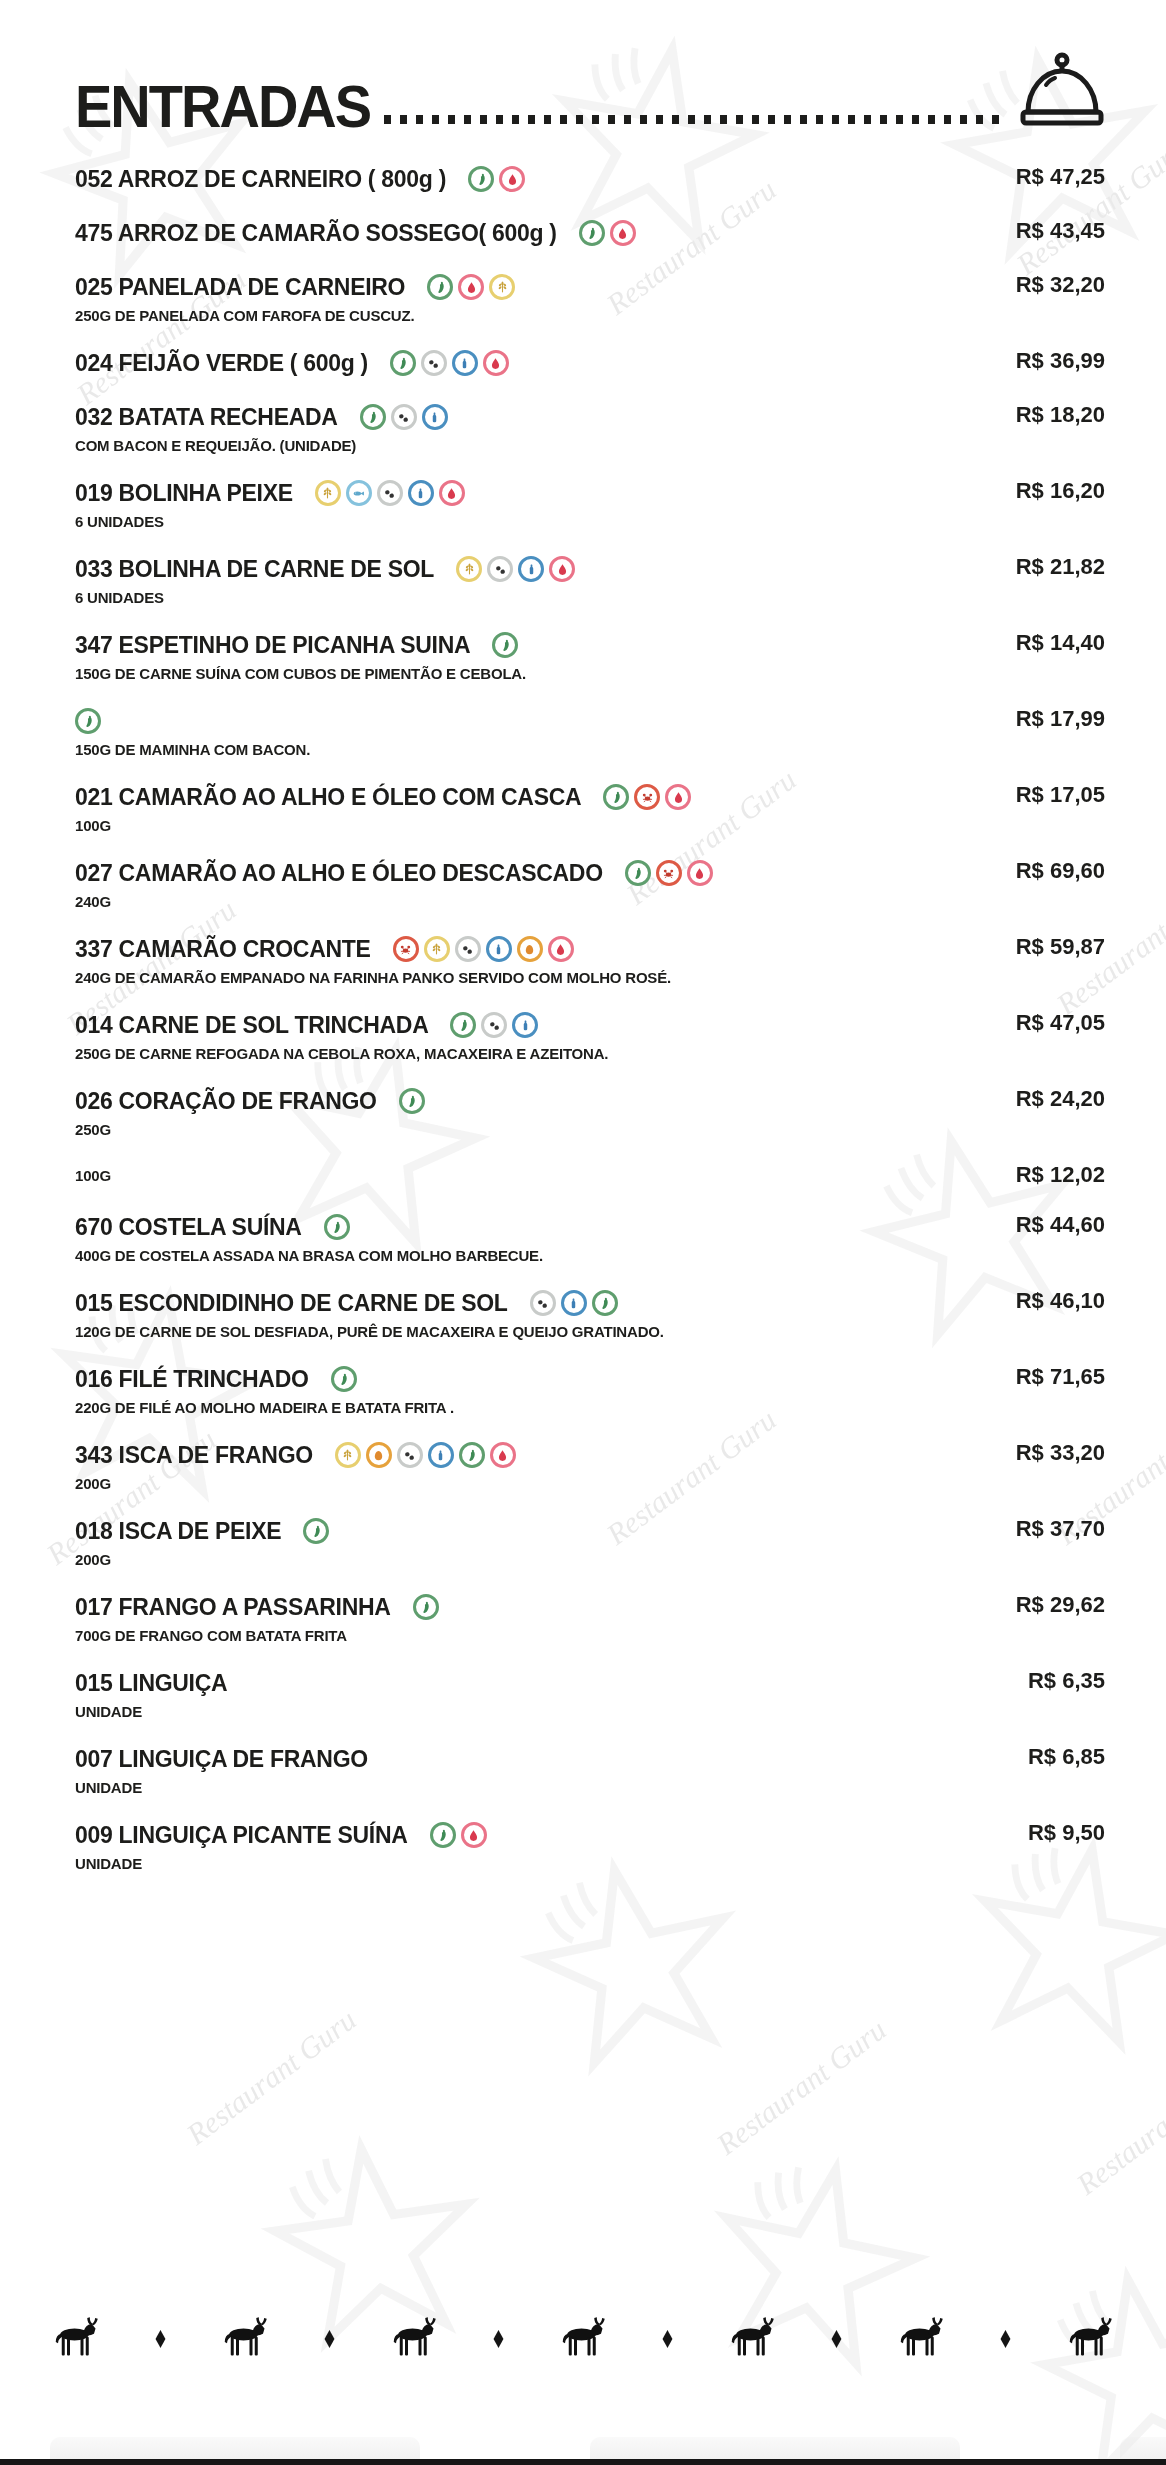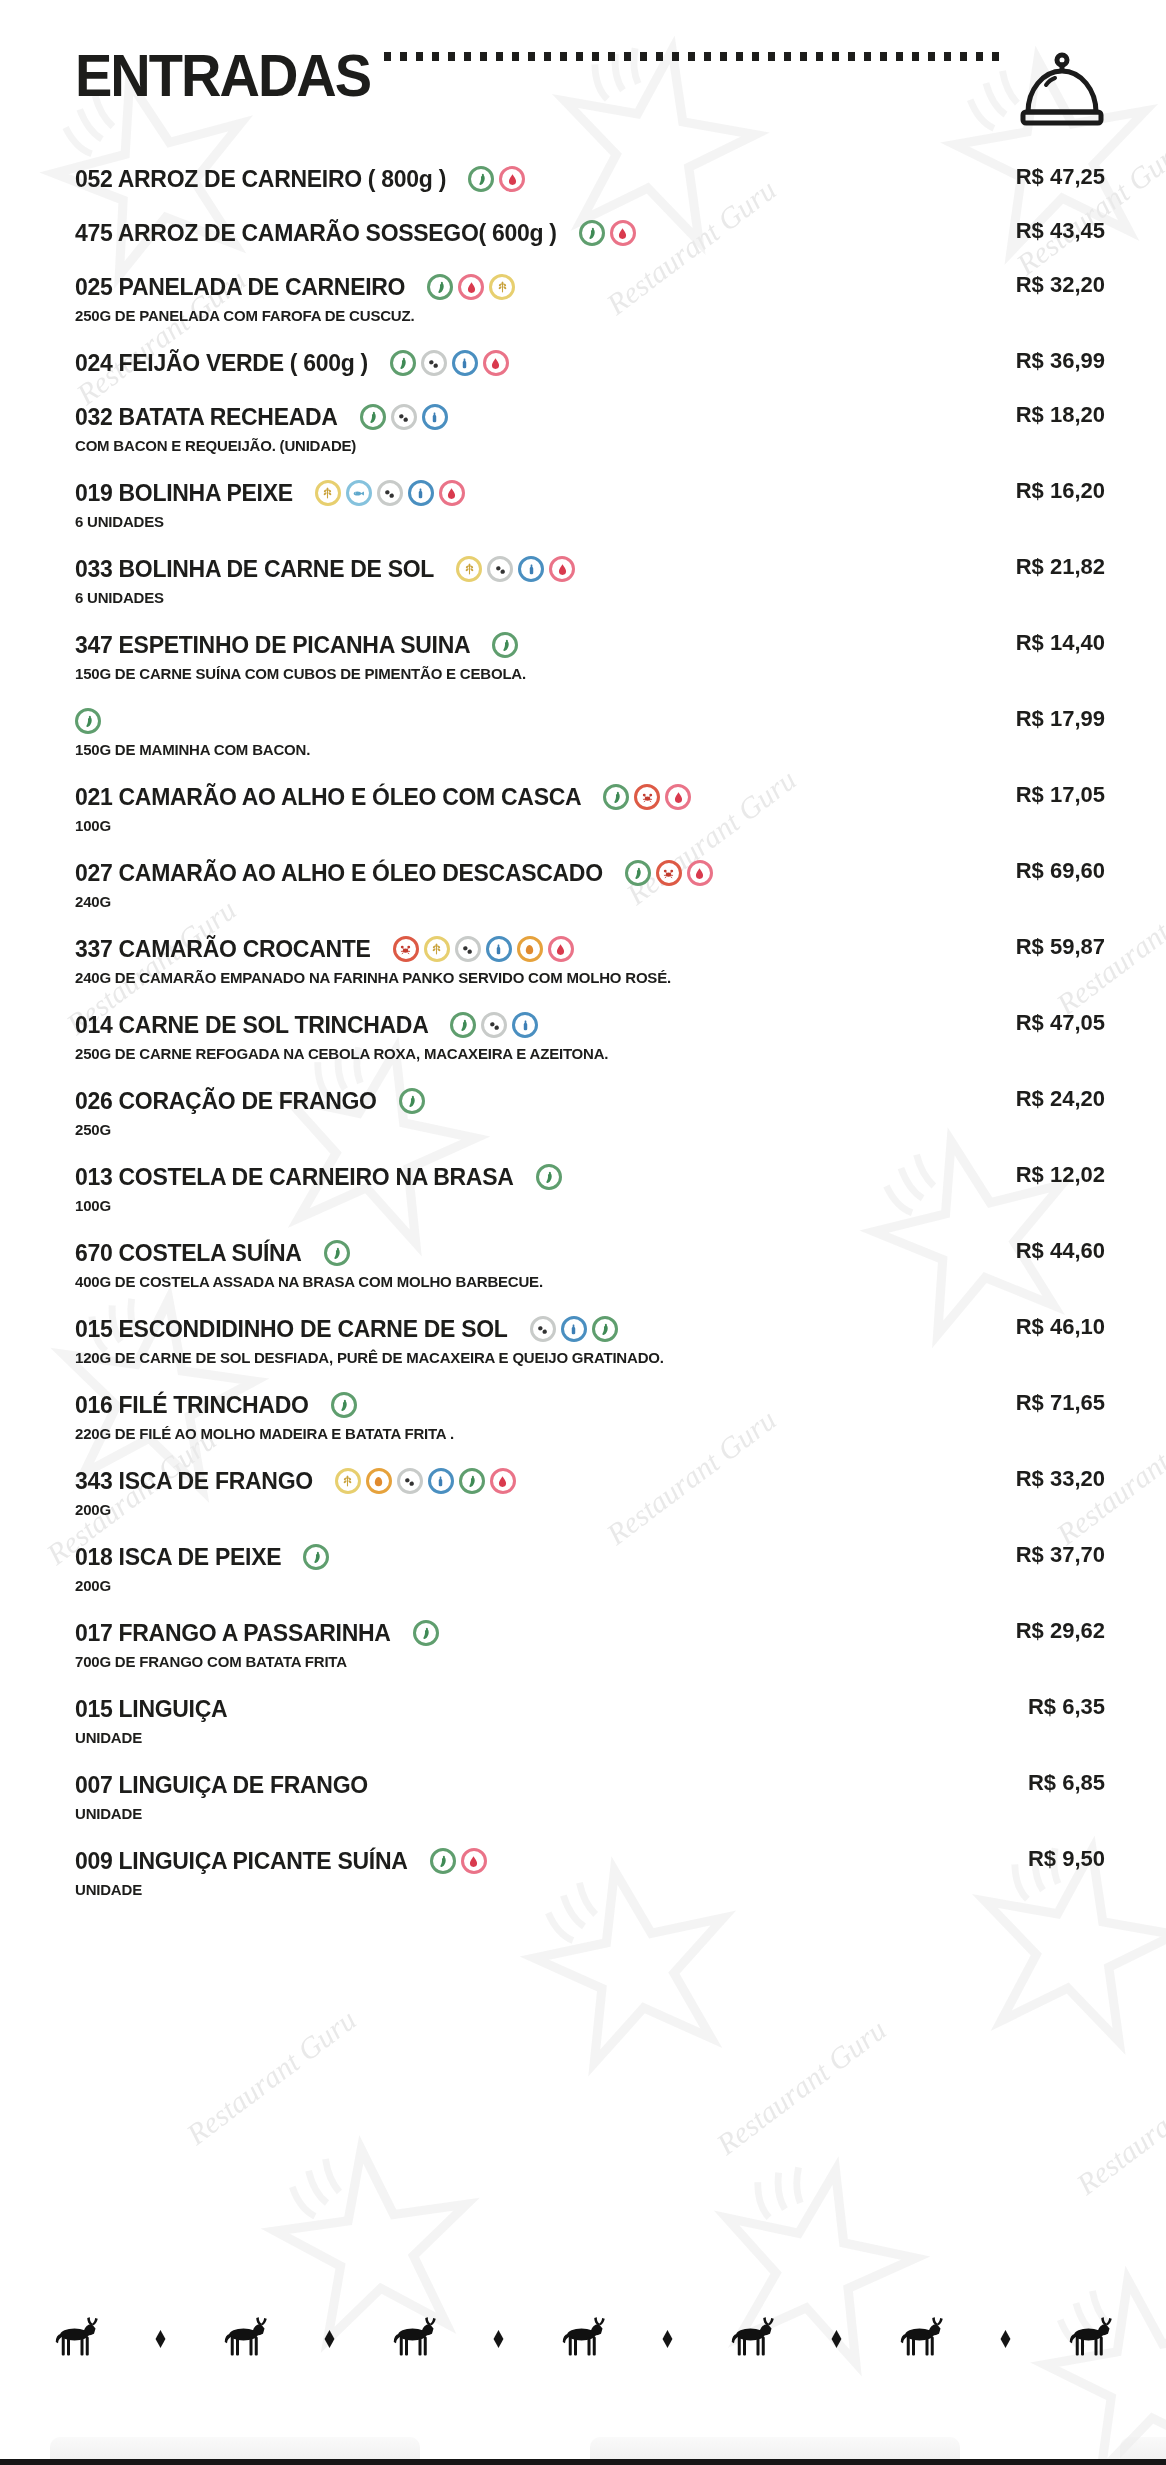--- a/index.html
+++ b/index.html
@@ -14,21 +14,21 @@
     position:absolute;color:#e9e9e9;font-size:30px;font-style:italic;
     font-family:"Liberation Serif",serif;transform:rotate(-37deg);white-space:nowrap;
   }
   .wm-star{position:absolute;opacity:.55;}
   .smudge{
     position:absolute;bottom:0;height:28px;border-radius:10px 10px 0 0;
     background:linear-gradient(#fafafa,#efefef);
   }
   
   .page-pad{position:relative;z-index:2;padding:52px 61px 0 75px;}
-  .header{display:flex;margin-bottom:30px;}
+  .header{display:flex;align-items:flex-end;margin-bottom:30px;}
   .page-title{
     font-size:56px;font-weight:800;line-height:.95;letter-spacing:-2px;
     transform:scaleY(1.05);transform-origin:left bottom;white-space:nowrap;
   }
   .leader{
     flex:1;height:9px;margin:0 18px 10px 14px;
     background:repeating-linear-gradient(90deg,#1d1d1b 0 7px,transparent 7px 16px);
   }
   .cloche{flex:0 0 auto;margin-bottom:0;}
   
@@ -564,30 +564,20 @@
                 </svg>
               </span>
             </span>
           </div>
           <div class="item-desc">250G</div>
         </div>
         <div class="item-price">R$ 24,20</div>
       </div>
       <div class="item">
         <div class="item-main">
-          <div class="item-line">
-            <span class="item-name">013 COSTELA DE CARNEIRO NA BRASA</span>
-            <span class="badges">
-              <span class="badge" style="border-color: rgb(95, 158, 110);">
-                <svg viewBox="0 0 12 12">
-                  <path fill="#3f8a55" d="M6.5 2.2c-.4-.6 0-1.4.8-1.4.7 0 1.1.7.8 1.3 1.3 1.6 1.2 4.6-.4 7-.9 1.4-2.2 2.3-3.2 1.9-.5-.2-.6-.7-.3-1.2 1.1-1.9 1.6-4.4 1.3-6.3.4-.4.7-.8 1-1.3z"></path>
-                </svg>
-              </span>
-            </span>
-          </div>
           <div class="item-desc">100G</div>
         </div>
         <div class="item-price">R$ 12,02</div>
       </div>
       <div class="item">
         <div class="item-main">
           <div class="item-line">
             <span class="item-name">670 COSTELA SUÍNA</span>
             <span class="badges">
               <span class="badge" style="border-color: rgb(95, 158, 110);">

